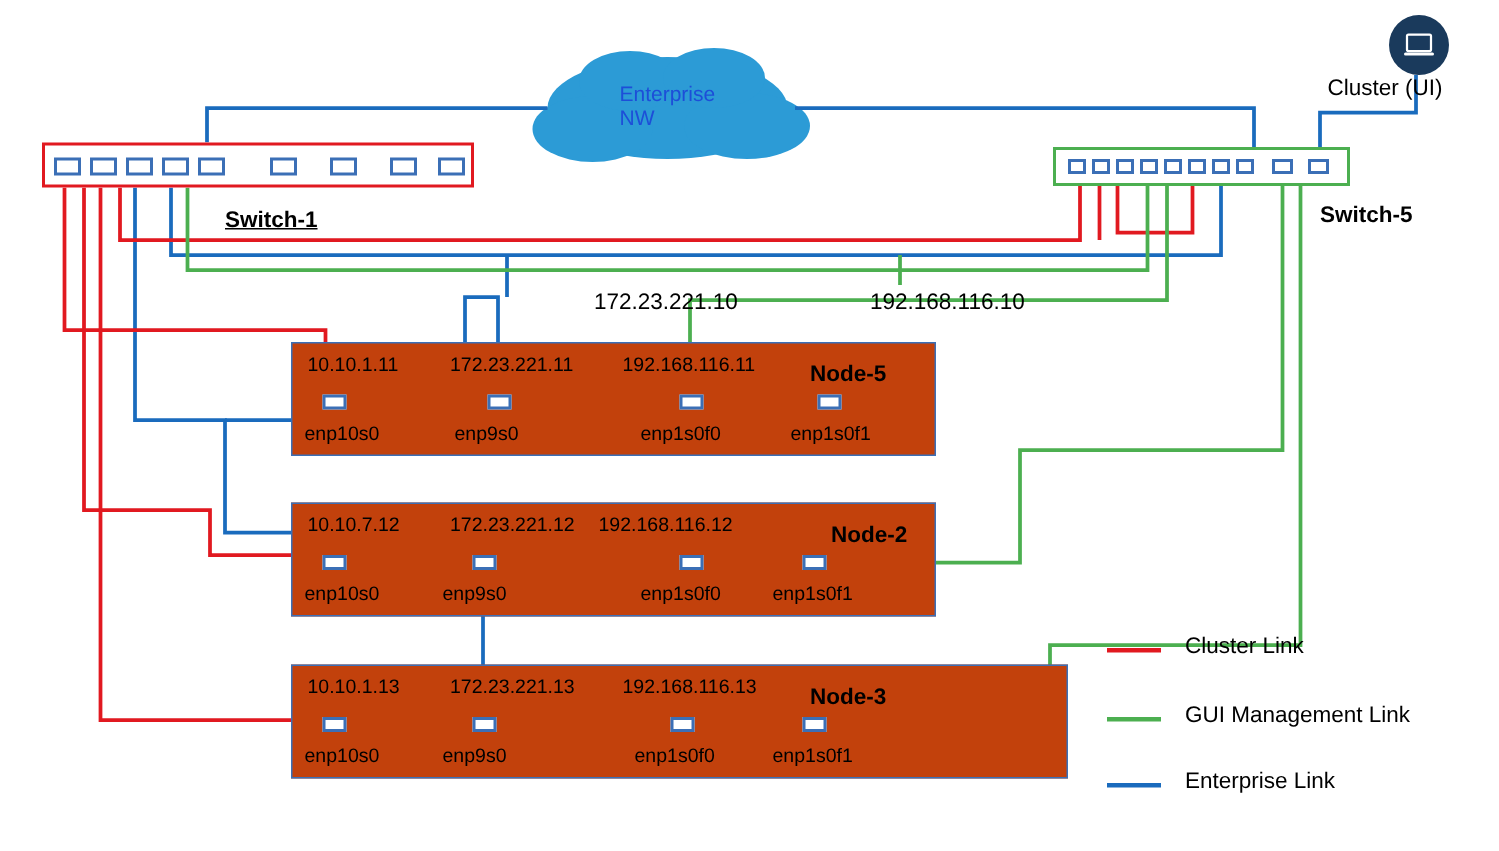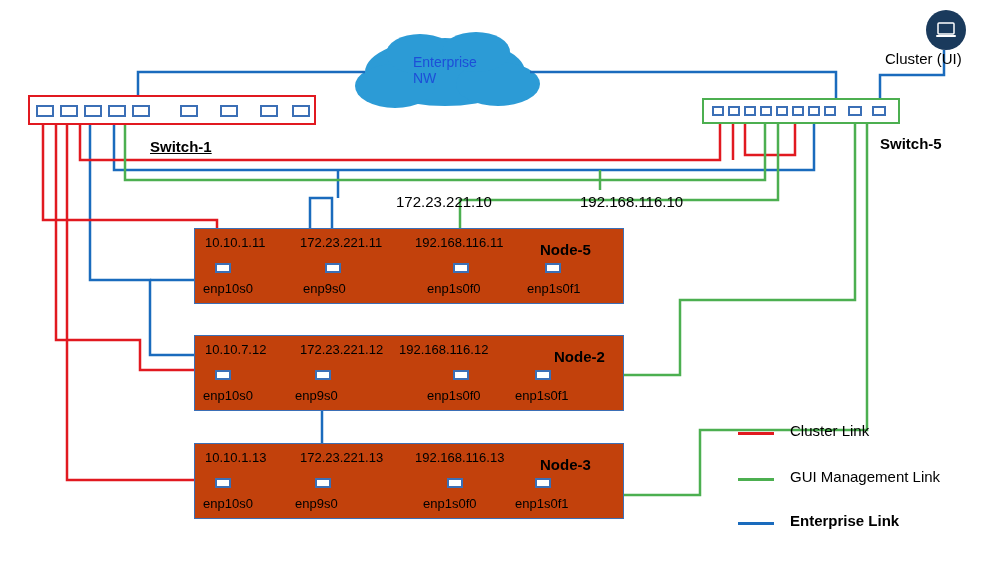--- a/index.html
+++ b/index.html
@@ -190,21 +190,21 @@
   <div class="nic" style="left:120px; top:34px;"></div>
   <div class="nic" style="left:258px; top:34px;"></div>
   <div class="nic" style="left:340px; top:34px;"></div>
 
   <div class="label small" style="left:8px;  top:52px;">enp10s0</div>
   <div class="label small" style="left:100px;top:52px;">enp9s0</div>
   <div class="label small" style="left:232px;top:52px;">enp1s0f0</div>
   <div class="label small" style="left:320px;top:52px;">enp1s0f1</div>
 </div>
 
-<div class="node-box" style="left:194px; top:443px; width:430px; height:76px;">
+<div class="node-box" style="left:194px; top:443px; width:518px; height:76px;">
   <div class="label small" style="left:10px; top:6px;">10.10.1.13</div>
   <div class="label small" style="left:105px;top:6px;">172.23.221.13</div>
   <div class="label small" style="left:220px;top:6px;">192.168.116.13</div>
   <div class="label bold" style="left:345px;top:12px;">Node-3</div>
 
   <div class="nic" style="left:20px;  top:34px;"></div>
   <div class="nic" style="left:120px; top:34px;"></div>
   <div class="nic" style="left:252px; top:34px;"></div>
   <div class="nic" style="left:340px; top:34px;"></div>
 
@@ -214,13 +214,13 @@
   <div class="label small" style="left:320px;top:52px;">enp1s0f1</div>
 </div>
 
 <div class="legend-swatch" style="left:738px; top:432px; border-color:#e11920;"></div>
 <div class="label" style="left:790px; top:422px;">Cluster Link</div>
 
 <div class="legend-swatch" style="left:738px; top:478px; border-color:#4caf50;"></div>
 <div class="label" style="left:790px; top:468px;">GUI Management Link</div>
 
 <div class="legend-swatch" style="left:738px; top:522px; border-color:#1a6bbd;"></div>
-<div class="label" style="left:790px; top:512px;font-weight:bold;">Enterprise Link</div>
+<div class="label" style="left:790px; top:512px;">Enterprise Link</div>
 
 </body></html>

